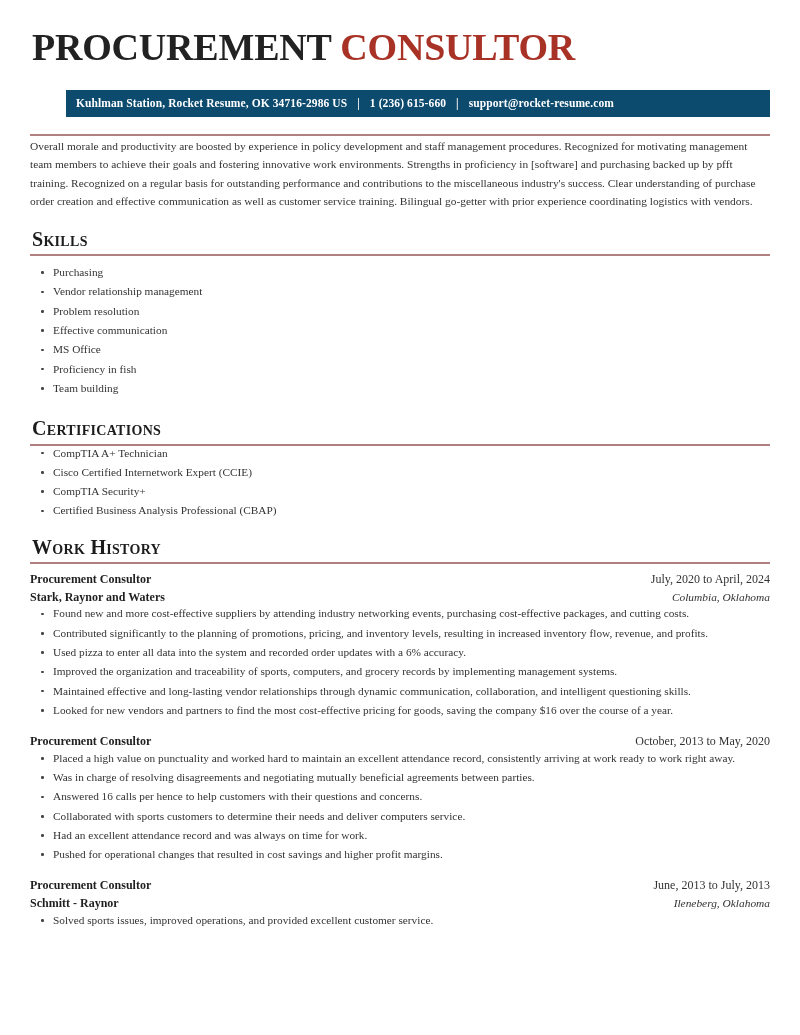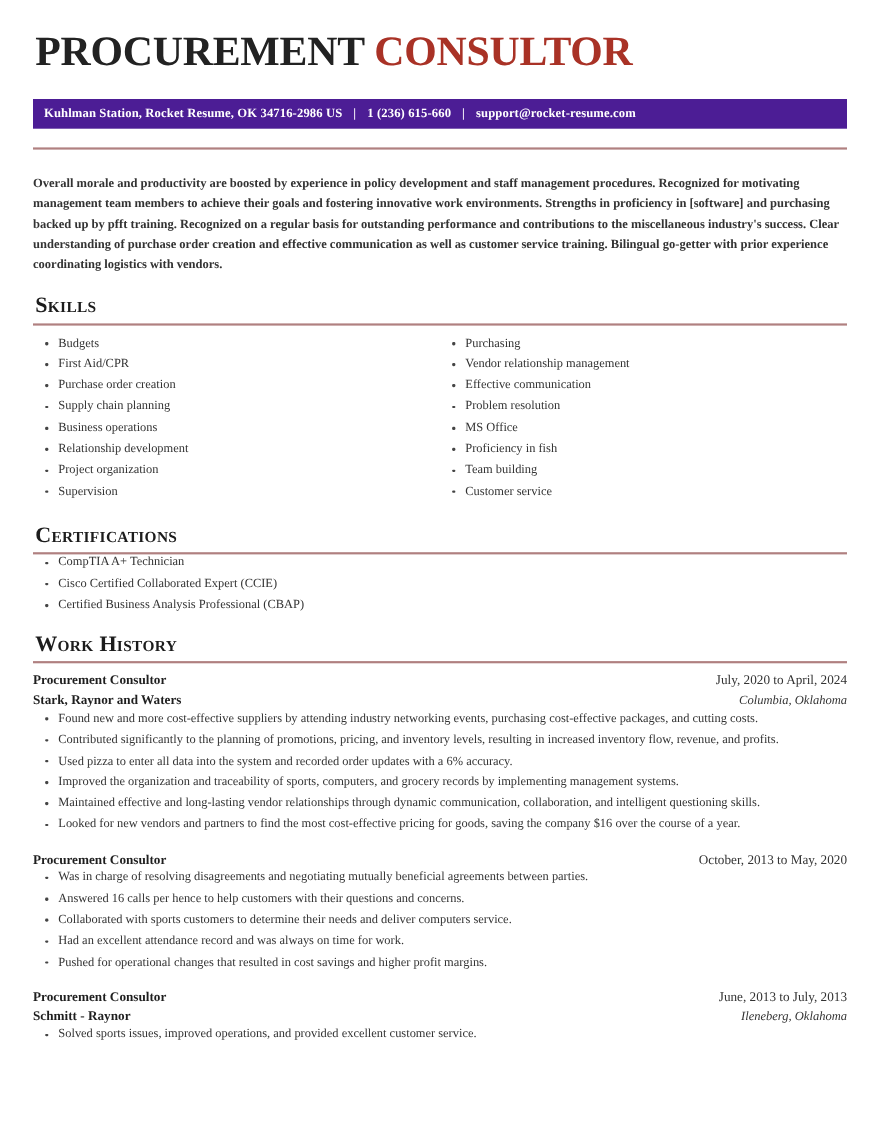--- a/index.html
+++ b/index.html
@@ -20,28 +20,29 @@
     font-weight: bold;
     letter-spacing: -0.2px;
     line-height: 1.05;
     margin: 4px 0 0 2px;
     white-space: nowrap;
   }
   .name-first { color: #222222; }
   .name-last  { color: #a93226; }
 
   .contact-bar {
-    background: #4c1d95;
+    background: #0c4a6e;
     color: #ffffff;
     margin-top: 22px;
     padding: 7px 10px 8px 10px;
     font-size: 11.5px;
     font-weight: bold;
     letter-spacing: 0.1px;
     white-space: nowrap;
+    margin-left: 36px;
   }
   .contact-sep { display: inline-block; padding: 0 7px; }
 
   
   .section { margin-top: 17px; }
   .section-heading {
     font-size: 20px;
     font-weight: bold;
     font-variant: small-caps;
     letter-spacing: 0.3px;
@@ -52,23 +53,22 @@
   .rule {
     height: 2px;
     background: #b08080;
     margin-top: 4px;
   }
 
   .summary-text {
     font-size: 11.4px;
     line-height: 1.62;
     text-align: left;
-    margin-top: 22px;
-    color: #333333;
-    font-weight: bold;
+    margin-top: 1px;
+    color: #333333;
   }
 
   
   ul.blist { list-style: none; margin: 0; padding: 0; }
   ul.blist > li {
     position: relative;
     padding-left: 23px;
     font-size: 11.3px;
     line-height: 1.345;
     color: #333333;
@@ -142,49 +142,39 @@
 
   <div class="section">
     <div class="rule"></div>
     <div class="summary-text">Overall morale and productivity are boosted by experience in policy development and staff management procedures. Recognized for motivating management team members to achieve their goals and fostering innovative work environments. Strengths in proficiency in [software] and purchasing backed up by pfft training. Recognized on a regular basis for outstanding performance and contributions to the miscellaneous industry's success. Clear understanding of purchase order creation and effective communication as well as customer service training. Bilingual go-getter with prior experience coordinating logistics with vendors.</div>
   </div>
 
   <div class="section">
     <div class="section-heading">Skills</div>
     <div class="rule"></div>
     <div class="skills-cols">
-      <ul class="blist" id="skills-left">
-          <li>Budgets</li>
-          <li>First Aid/CPR</li>
-          <li>Purchase order creation</li>
-          <li>Supply chain planning</li>
-          <li>Business operations</li>
-          <li>Relationship development</li>
-          <li>Project organization</li>
-          <li>Supervision</li>
-        </ul>
       <ul class="blist" id="skills-right">
           <li>Purchasing</li>
           <li>Vendor relationship management</li>
+          <li>Problem resolution</li>
           <li>Effective communication</li>
-          <li>Problem resolution</li>
           <li>MS Office</li>
           <li>Proficiency in fish</li>
           <li>Team building</li>
-          <li>Customer service</li>
         </ul>
     </div>
   </div>
 
   <div class="section">
     <div class="section-heading">Certifications</div>
     <div class="rule"></div>
     <ul class="blist certs" id="certs-list">
         <li>CompTIA A+ Technician</li>
-        <li>Cisco Certified Collaborated Expert (CCIE)</li>
+        <li>Cisco Certified Internetwork Expert (CCIE)</li>
+        <li>CompTIA Security+</li>
         <li>Certified Business Analysis Professional (CBAP)</li>
       </ul>
   </div>
 
   <div class="section">
     <div class="section-heading">Work History</div>
     <div class="rule"></div>
     <div class="jobs" id="jobs-container">
         <div class="job">
           <div class="job-row">
@@ -203,20 +193,21 @@
             <li>Maintained effective and long-lasting vendor relationships through dynamic communication, collaboration, and intelligent questioning skills.</li>
             <li>Looked for new vendors and partners to find the most cost-effective pricing for goods, saving the company $16 over the course of a year.</li>
           </ul>
         </div>
         <div class="job">
           <div class="job-row">
             <div class="job-title">Procurement Consultor</div>
             <div class="job-dates">October, 2013 to May, 2020</div>
           </div>
           <ul class="blist job-bullets">
+            <li>Placed a high value on punctuality and worked hard to maintain an excellent attendance record, consistently arriving at work ready to work right away.</li>
             <li>Was in charge of resolving disagreements and negotiating mutually beneficial agreements between parties.</li>
             <li>Answered 16 calls per hence to help customers with their questions and concerns.</li>
             <li>Collaborated with sports customers to determine their needs and deliver computers service.</li>
             <li>Had an excellent attendance record and was always on time for work.</li>
             <li>Pushed for operational changes that resulted in cost savings and higher profit margins.</li>
           </ul>
         </div>
         <div class="job">
           <div class="job-row">
             <div class="job-title">Procurement Consultor</div>

